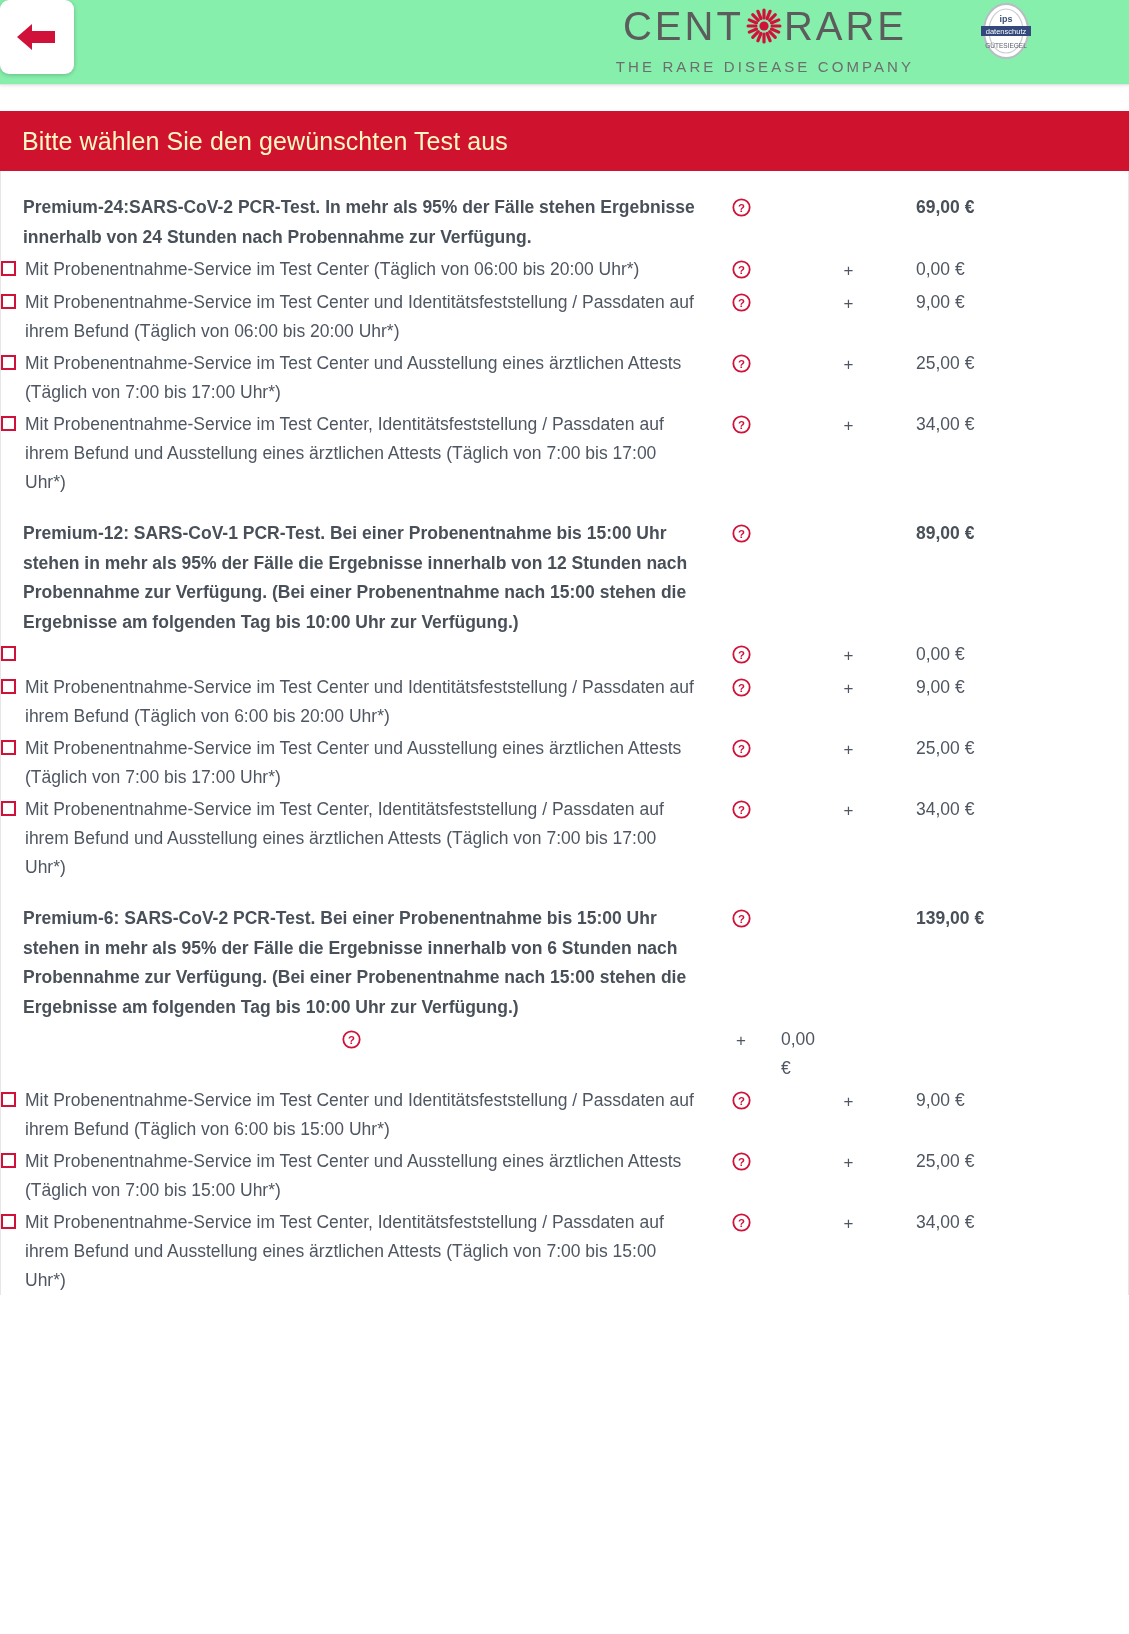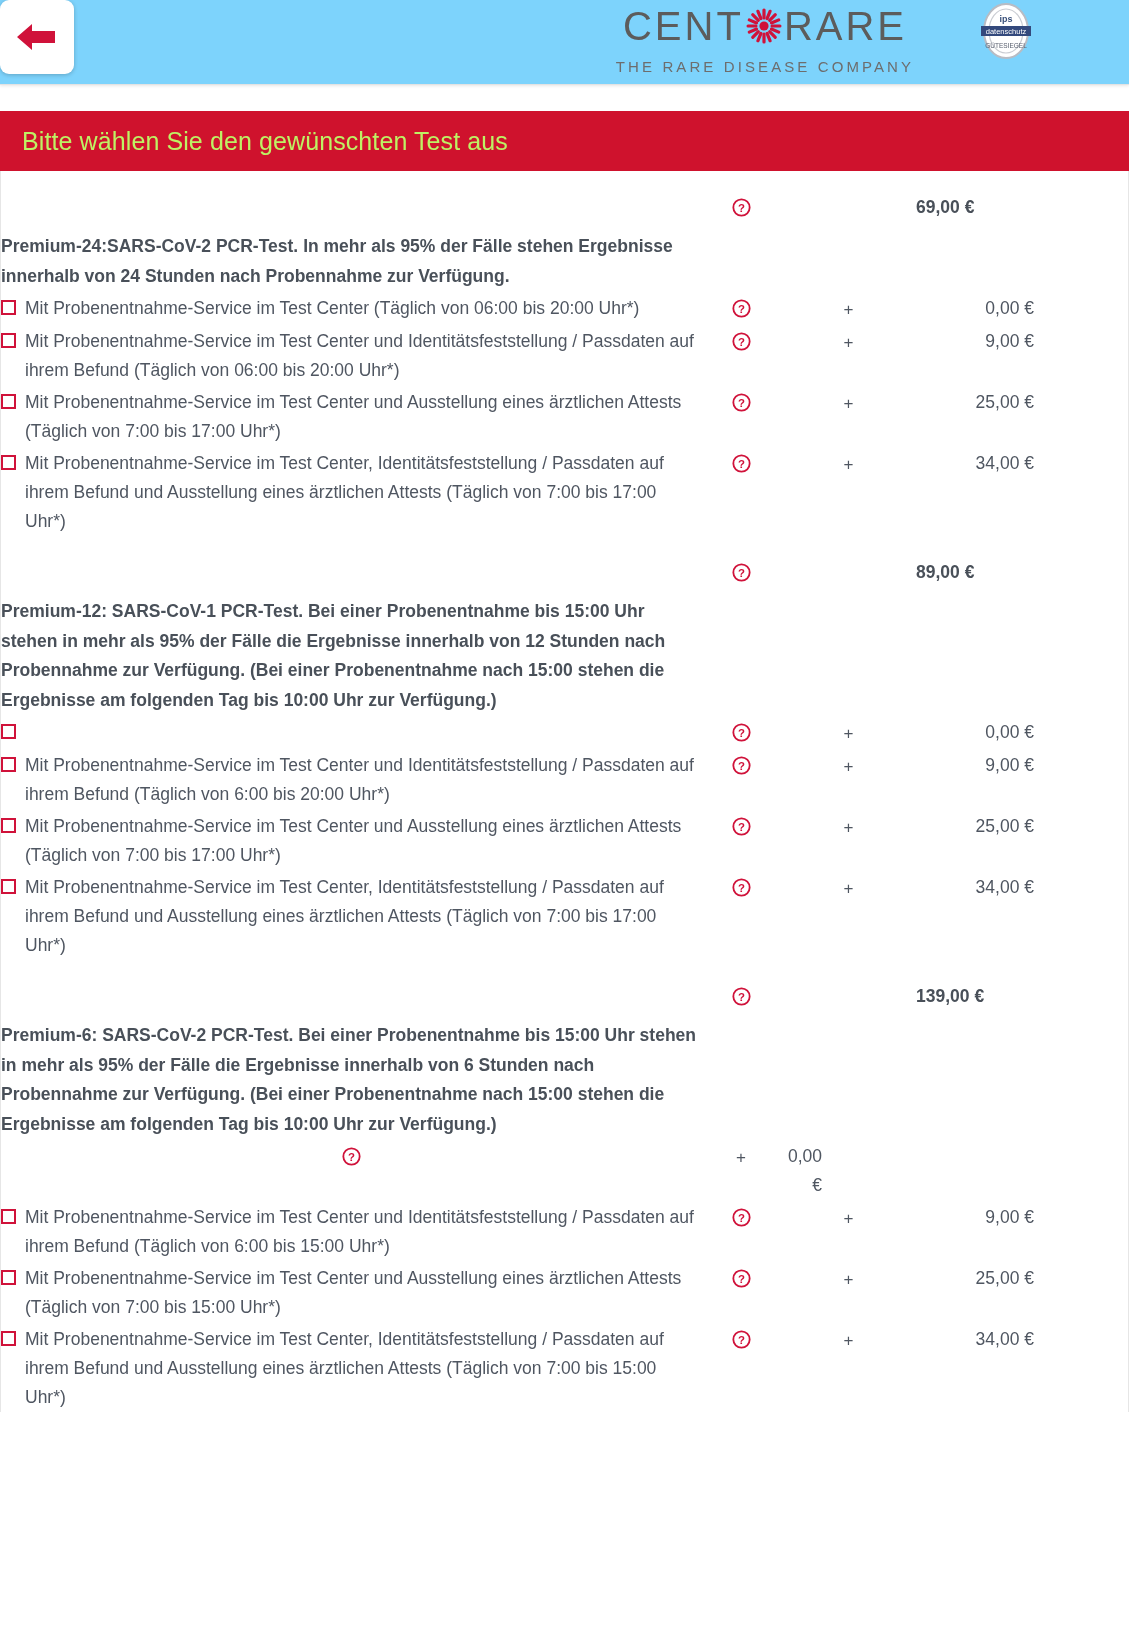--- a/index.html
+++ b/index.html
@@ -14,21 +14,21 @@
     font-family: "Liberation Sans", sans-serif;
     color: #4a525e;
     overflow: hidden;
     position: relative;
   }
 
   
   .header {
     position: relative;
     height: 84px;
-    background: #7dd3fc;
+    background: #86efac;
     border-bottom: 1px solid #e3e3e3;
     box-shadow: 0 1px 3px rgba(0,0,0,0.10);
   }
   .back-button {
     position: absolute;
     left: 0;
     top: 0;
     width: 74px;
     height: 74px;
     background: #ffffff;
@@ -87,21 +87,21 @@
   .banner {
     margin-top: 26px;
     background: #cf122d;
     height: 60px;
     display: flex;
     align-items: center;
     padding-left: 22px;
     box-sizing: border-box;
   }
   .banner-title {
-    color: #bef264;
+    color: #fef9c3;
     font-size: 25px;
     font-weight: 400;
     letter-spacing: 0.1px;
     text-align: center;
   }
 
   
   .content {
     border-left: 1px solid #e6e6e6;
     border-right: 1px solid #e6e6e6;
@@ -118,22 +118,22 @@
     grid-template-columns: 700px 80px 135px 1fr;
     align-items: start;
     column-gap: 0;
   }
 
   .group-head .label {
     font-weight: bold;
     font-size: 17.5px;
     line-height: 29.5px;
     color: #495059;
+    padding-left: 22px;
     box-sizing: border-box;
-    margin-top: 39px;
   }
   .group-head .price {
     font-weight: bold;
     font-size: 17.5px;
     line-height: 29.5px;
     padding-right: 94px;
     color: #495059;
   }
 
   .option-row { margin-top: 3px; }
@@ -172,21 +172,20 @@
   }
 
   .plus-cell {
     text-align: center;
     font-size: 17px;
     line-height: 29px;
     color: #4f5661;
     padding-top: 1px;
   }
   .price-cell {
-    text-align: right;
     padding-right: 94px;
     font-size: 17.5px;
     line-height: 29px;
     color: #4f5661;
   }
 </style>
 </head>
 <body>
 
 <div class="header">

